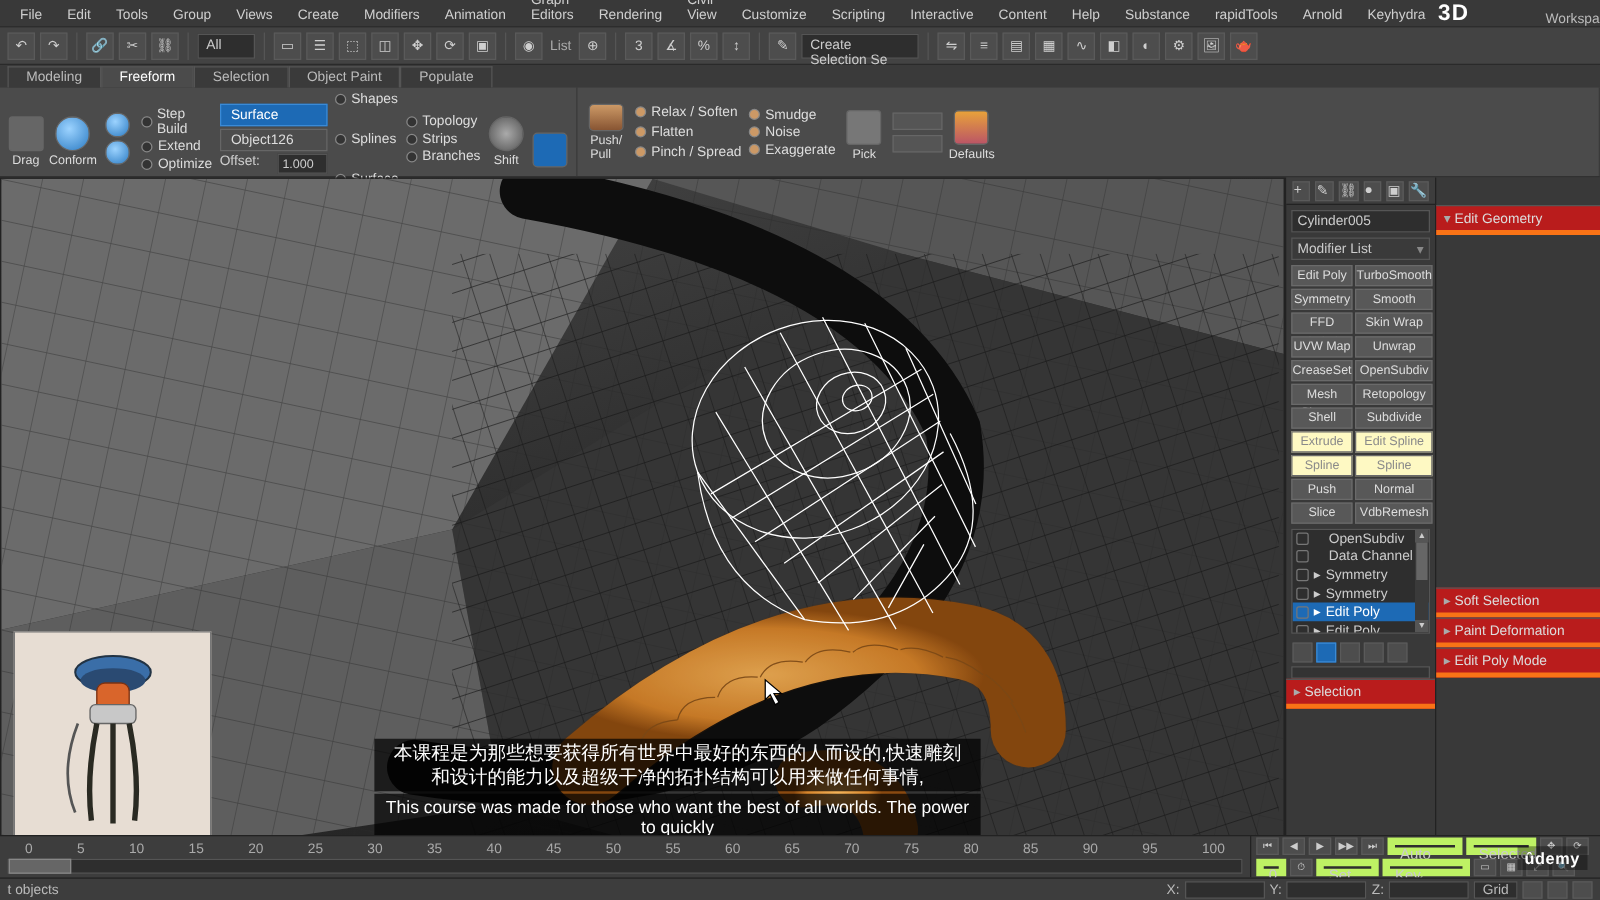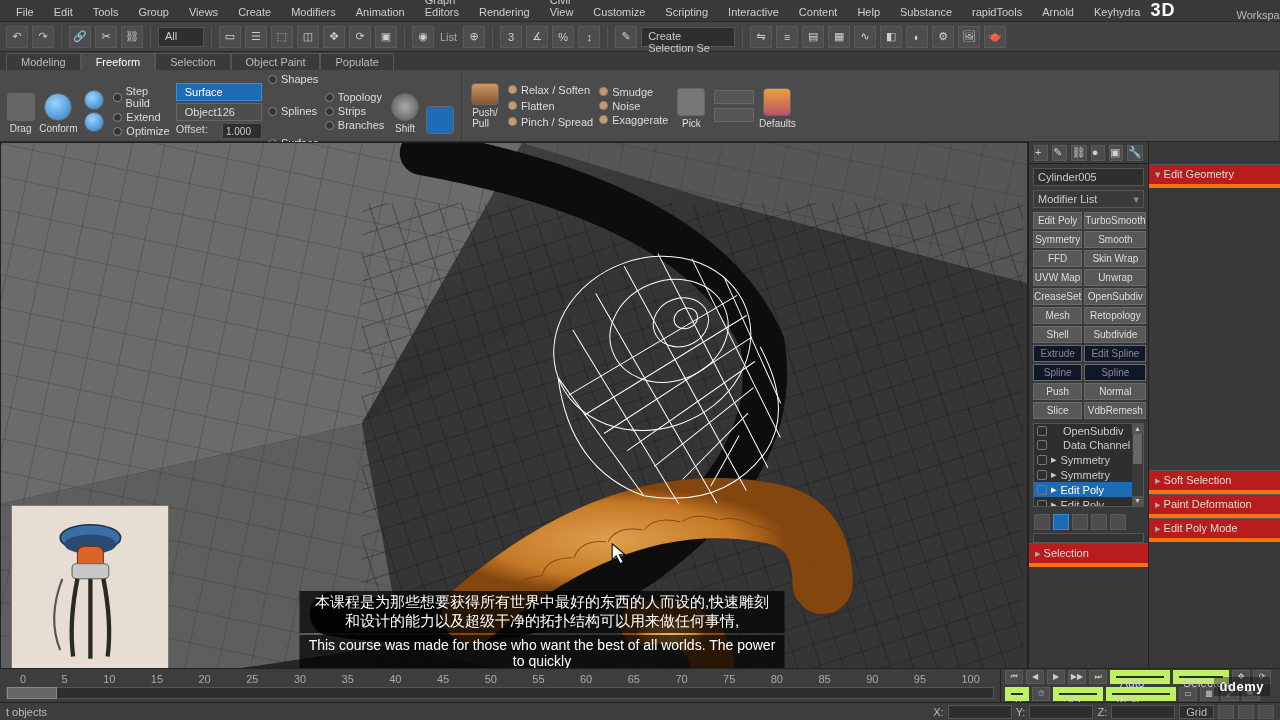--- a/index.html
+++ b/index.html
@@ -61,21 +61,21 @@
 
   .cmdtabs { height:22px; background:#3d3d3d; display:flex; align-items:center; gap:4px; padding:0 5px; border-bottom:1px solid #222; }
   .cmdtabs .ct { width:16px; height:16px; background:#4d4d4d; border:1px solid #5a5a5a; }
 
   .namebox { margin:4px 4px 2px; height:18px; background:#2e2e2e; border:1px solid #555; color:#ccc; padding:2px 4px; }
   .dropbox { margin:2px 4px 4px; height:18px; background:#3a3a3a; border:1px solid #555; color:#ccc; padding:2px 4px; position:relative; }
   .dropbox:after { content:"▾"; position:absolute; right:4px; top:2px; color:#888; }
 
   .btn-grid { display:grid; grid-template-columns:1fr 1fr; gap:2px; padding:0 4px; }
   .bg-btn { height:17px; background:#585858; border:1px solid #6a6a6a; color:#ddd; font-size:10px; text-align:center; line-height:15px; cursor:pointer; }
-  .bg-btn.disabled { color:#8a8a8a; background:#0f172a; }
+  .bg-btn.disabled { color:#8a8a8a; background:#fef9c3; }
 
   .modstack { margin:4px; border:1px solid #555; background:#2e2e2e; max-height:84px; overflow:hidden; position:relative; }
   .modstack .ms-row { display:flex; align-items:center; gap:4px; padding:1px 3px; color:#ccc; font-size:10px; cursor:pointer; }
   .modstack .ms-row.sel { background:#1d6ab5; color:#fff; }
   .modstack .eye { width:10px; height:10px; border:1px solid #777; border-radius:2px; }
   .modstack .scroll { position:absolute; right:0; top:0; bottom:0; width:11px; background:#3a3a3a; }
   .modstack .scroll .thumb { position:absolute; left:1px; right:1px; top:10px; height:30px; background:#666; }
   .modstack .scroll .arr { position:absolute; left:0; right:0; height:10px; background:#555; text-align:center; font-size:7px; line-height:10px; color:#ccc; }
 
   .mstools { display:flex; gap:3px; padding:3px 5px; }

